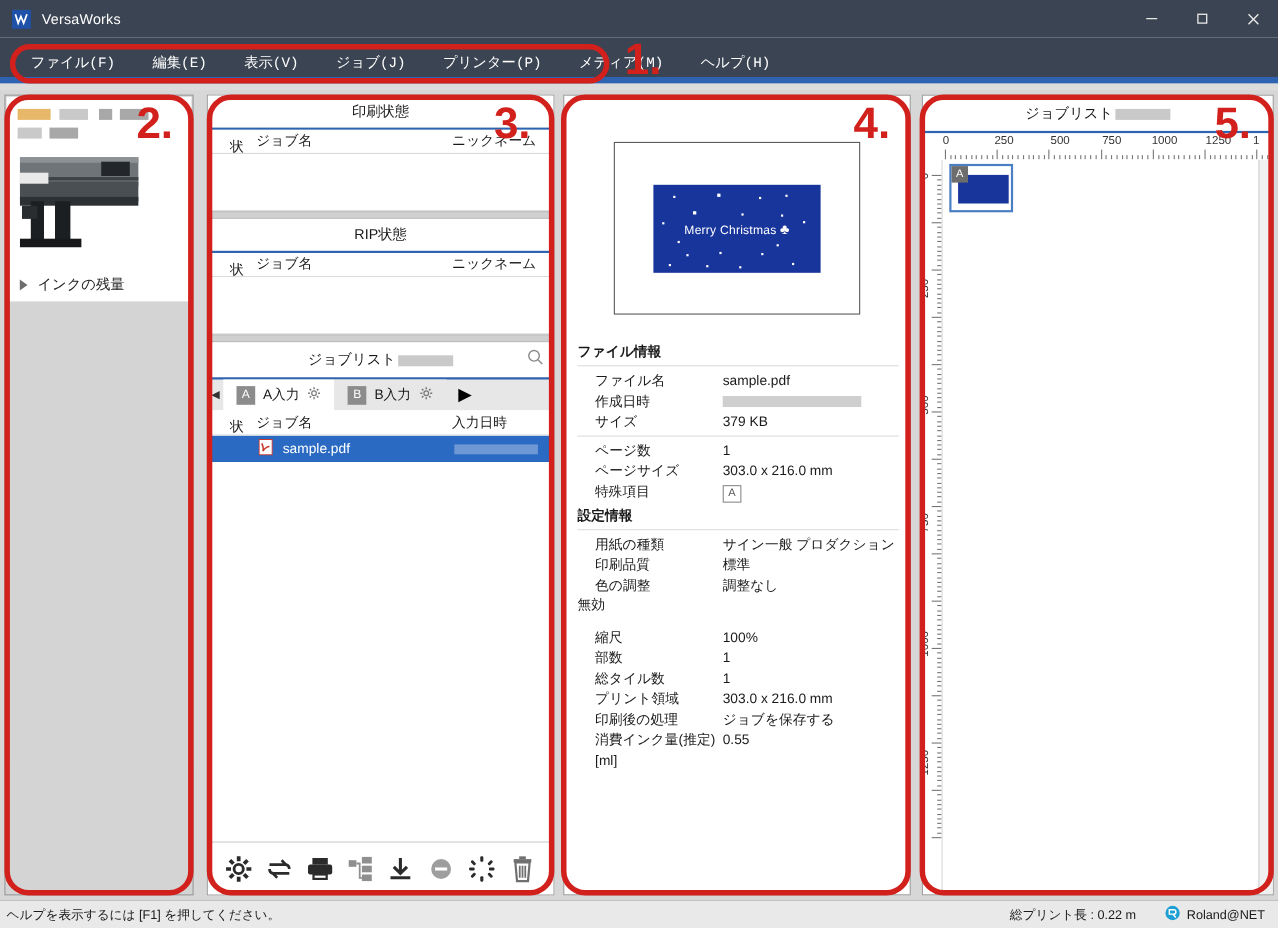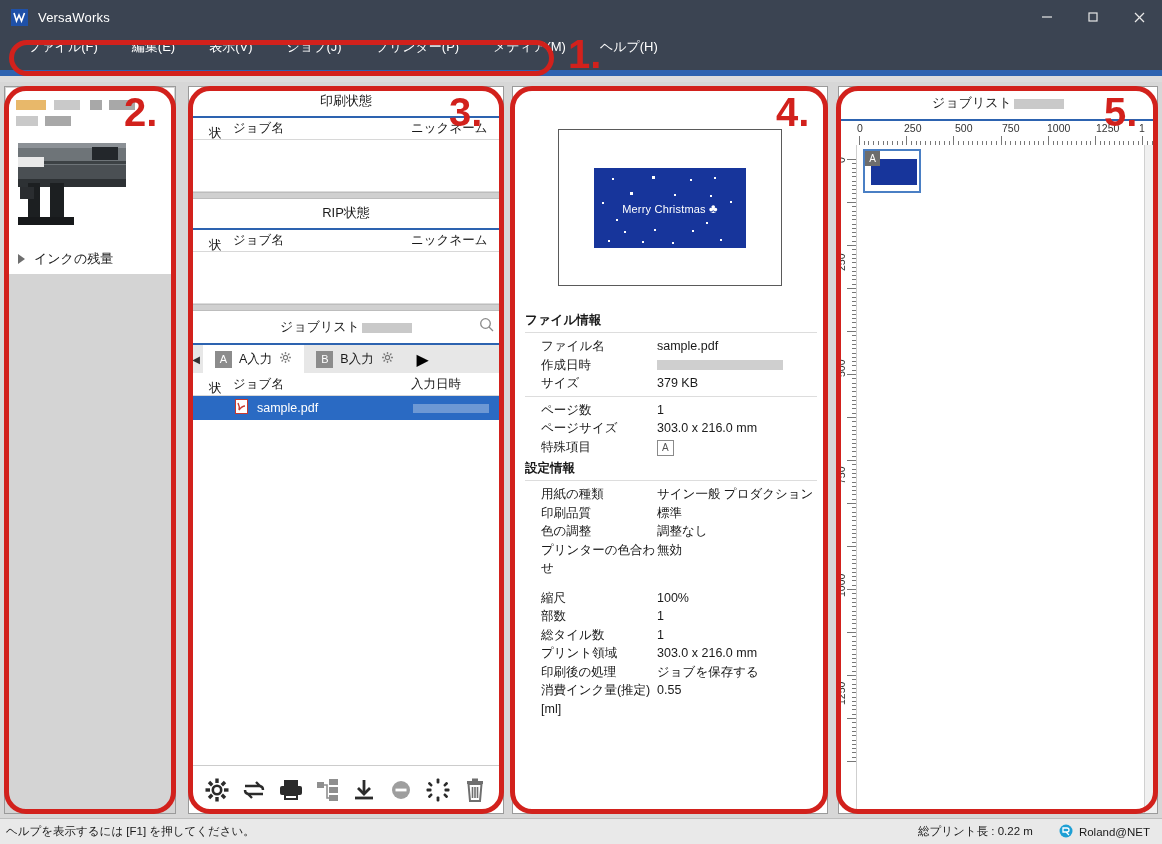--- a/index.html
+++ b/index.html
@@ -34,21 +34,21 @@
   .winbtn {
     width: 46px; height: 34px; display: flex; align-items: center; justify-content: center;
     color: #e8e8e8; font-size: 14px;
   }
   .winbtn svg { display: block; }
 
   
   .menubar {
     position: absolute; left: 0; top: 34px; width: 1162px; height: 36px;
     background: #3b4452;
-    display: flex; align-items: flex-start;
+    display: flex; align-items: flex-end; font-family: Liberation Mono, monospace;
   }
   .menuitem {
     color: #ffffff; font-size: 13px; padding: 4px 14px; margin-left: 6px; white-space: nowrap;
   }
   .menuitem:first-child { margin-left: 14px; }
   .accentbar {
     position: absolute; left: 0; top: 70px; width: 1162px; height: 6px;
     background: #2d63b0;
   }
   .belowaccent {
@@ -557,21 +557,20 @@
         </div>
         <div class="info-row">
           <span class="k">印刷品質</span>
           <span class="v">標準</span>
         </div>
         <div class="info-row">
           <span class="k">色の調整</span>
           <span class="v">調整なし</span>
         </div>
         <div class="info-row">
-          <span class="k">プリンターの色合わせ</span>
           <span class="v">無効</span>
         </div>
 
         <div class="info-gap"></div>
 
         <div class="info-row">
           <span class="k">縮尺</span>
           <span class="v">100%</span>
         </div>
         <div class="info-row">

